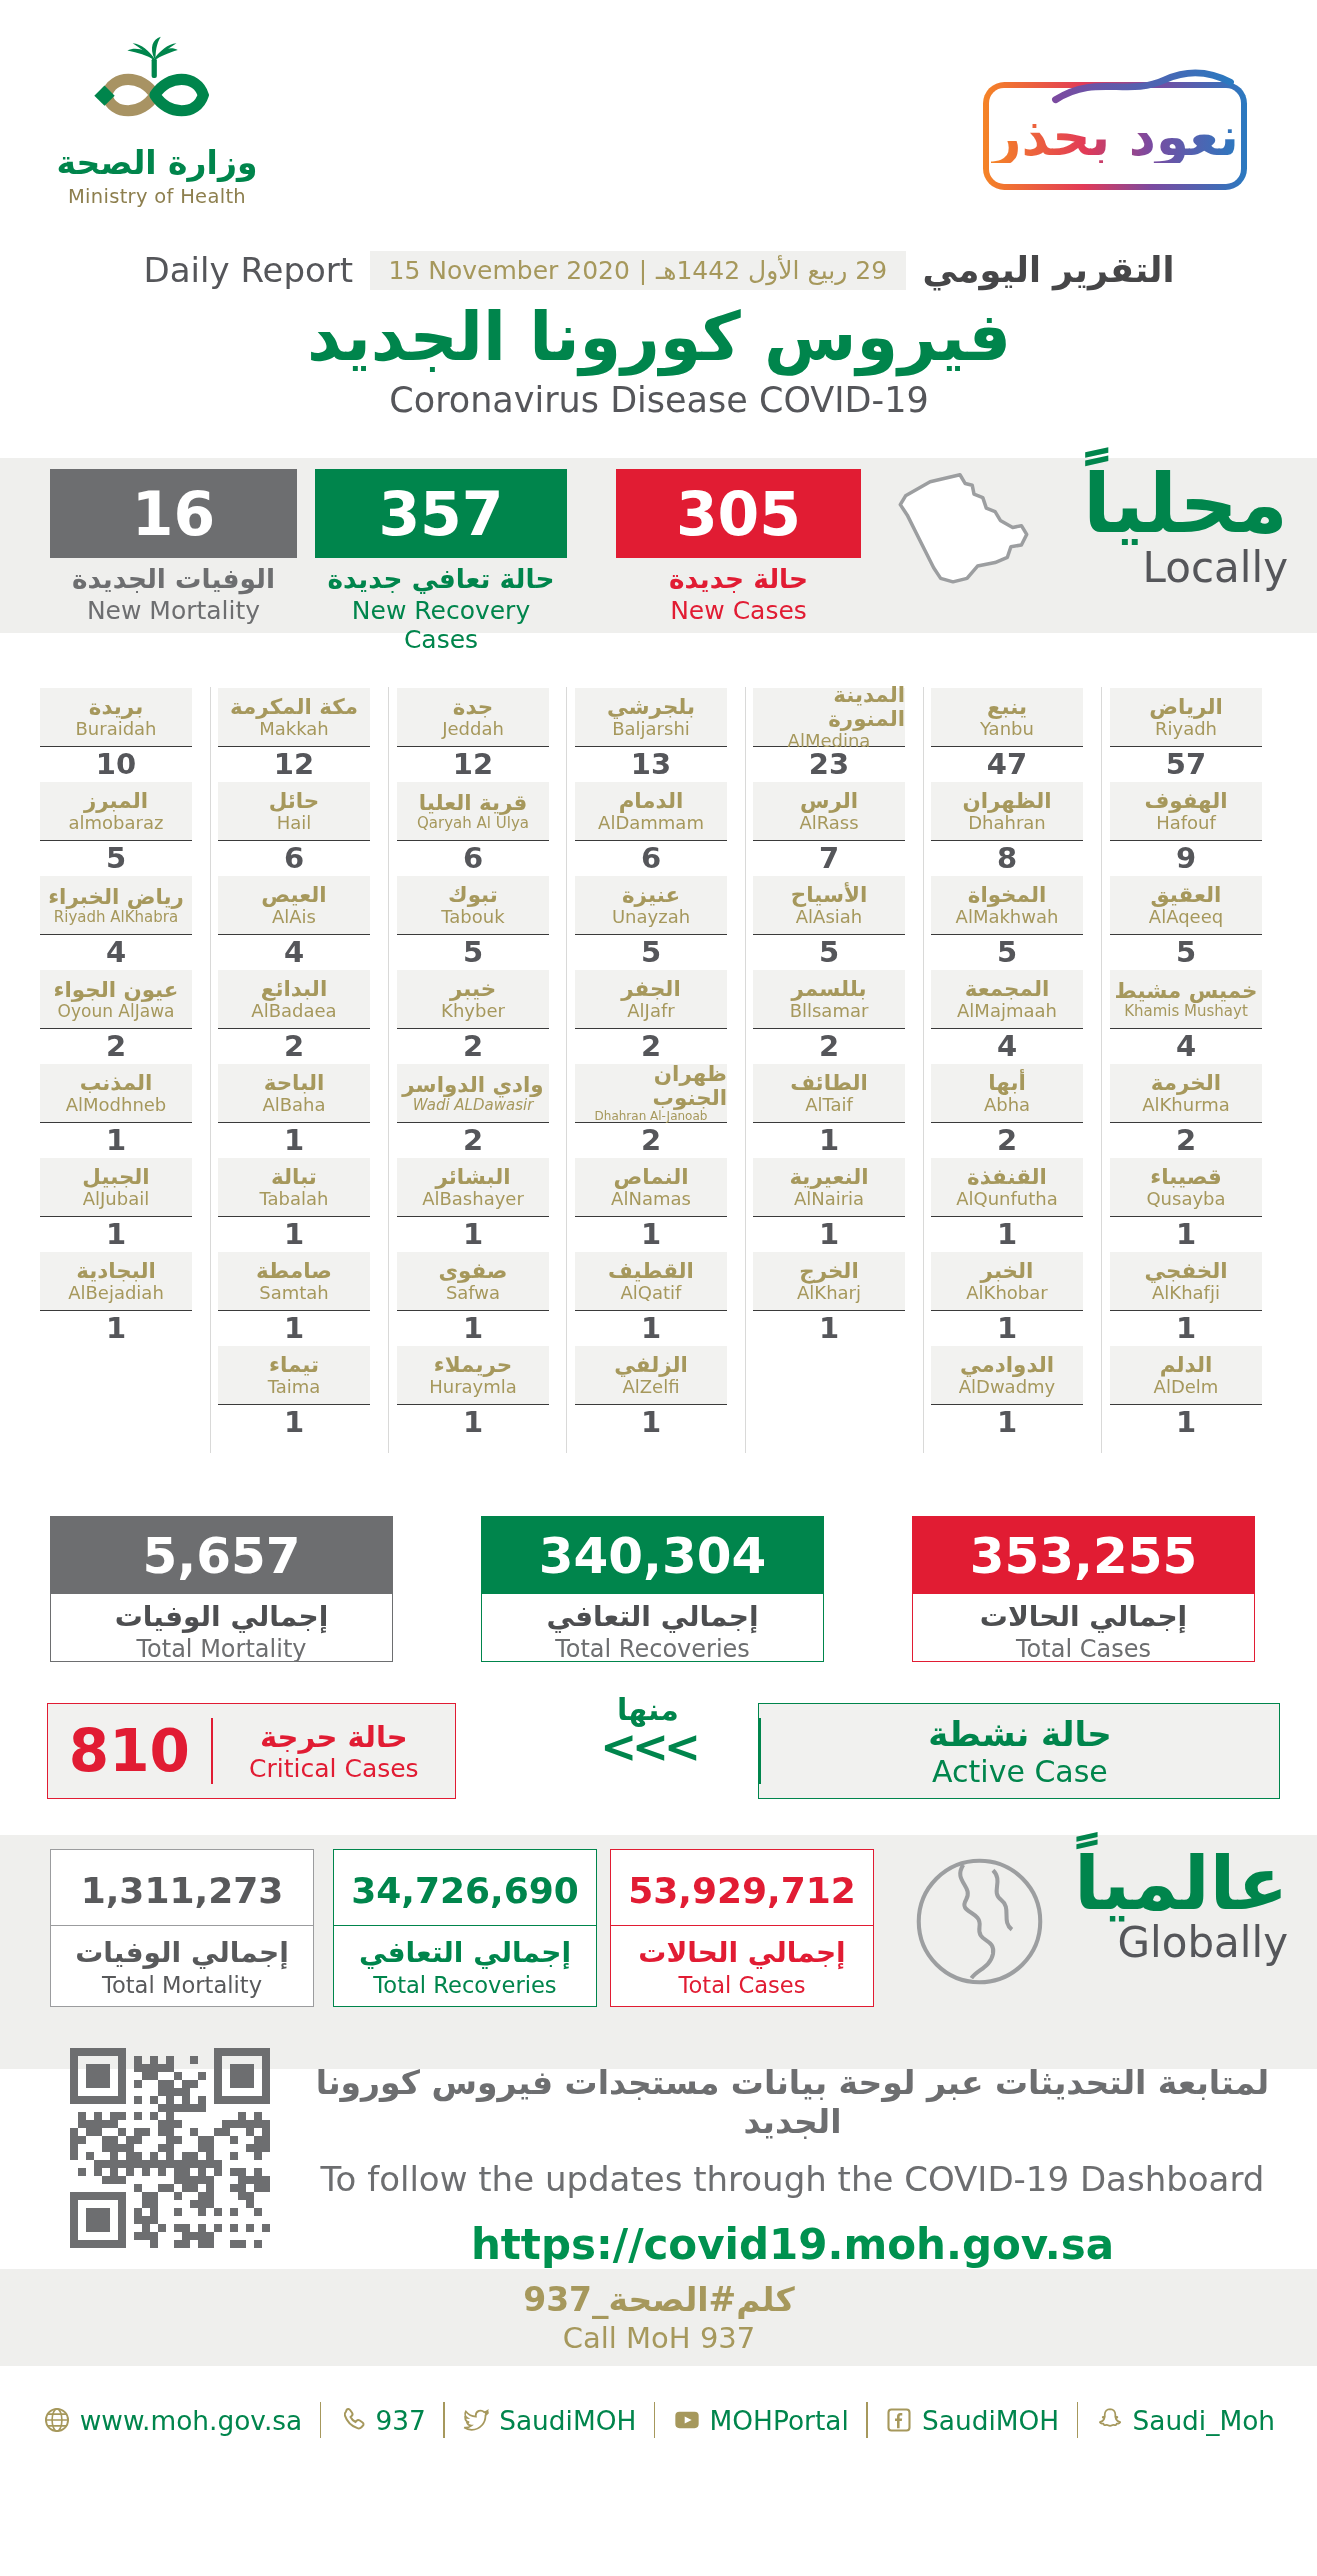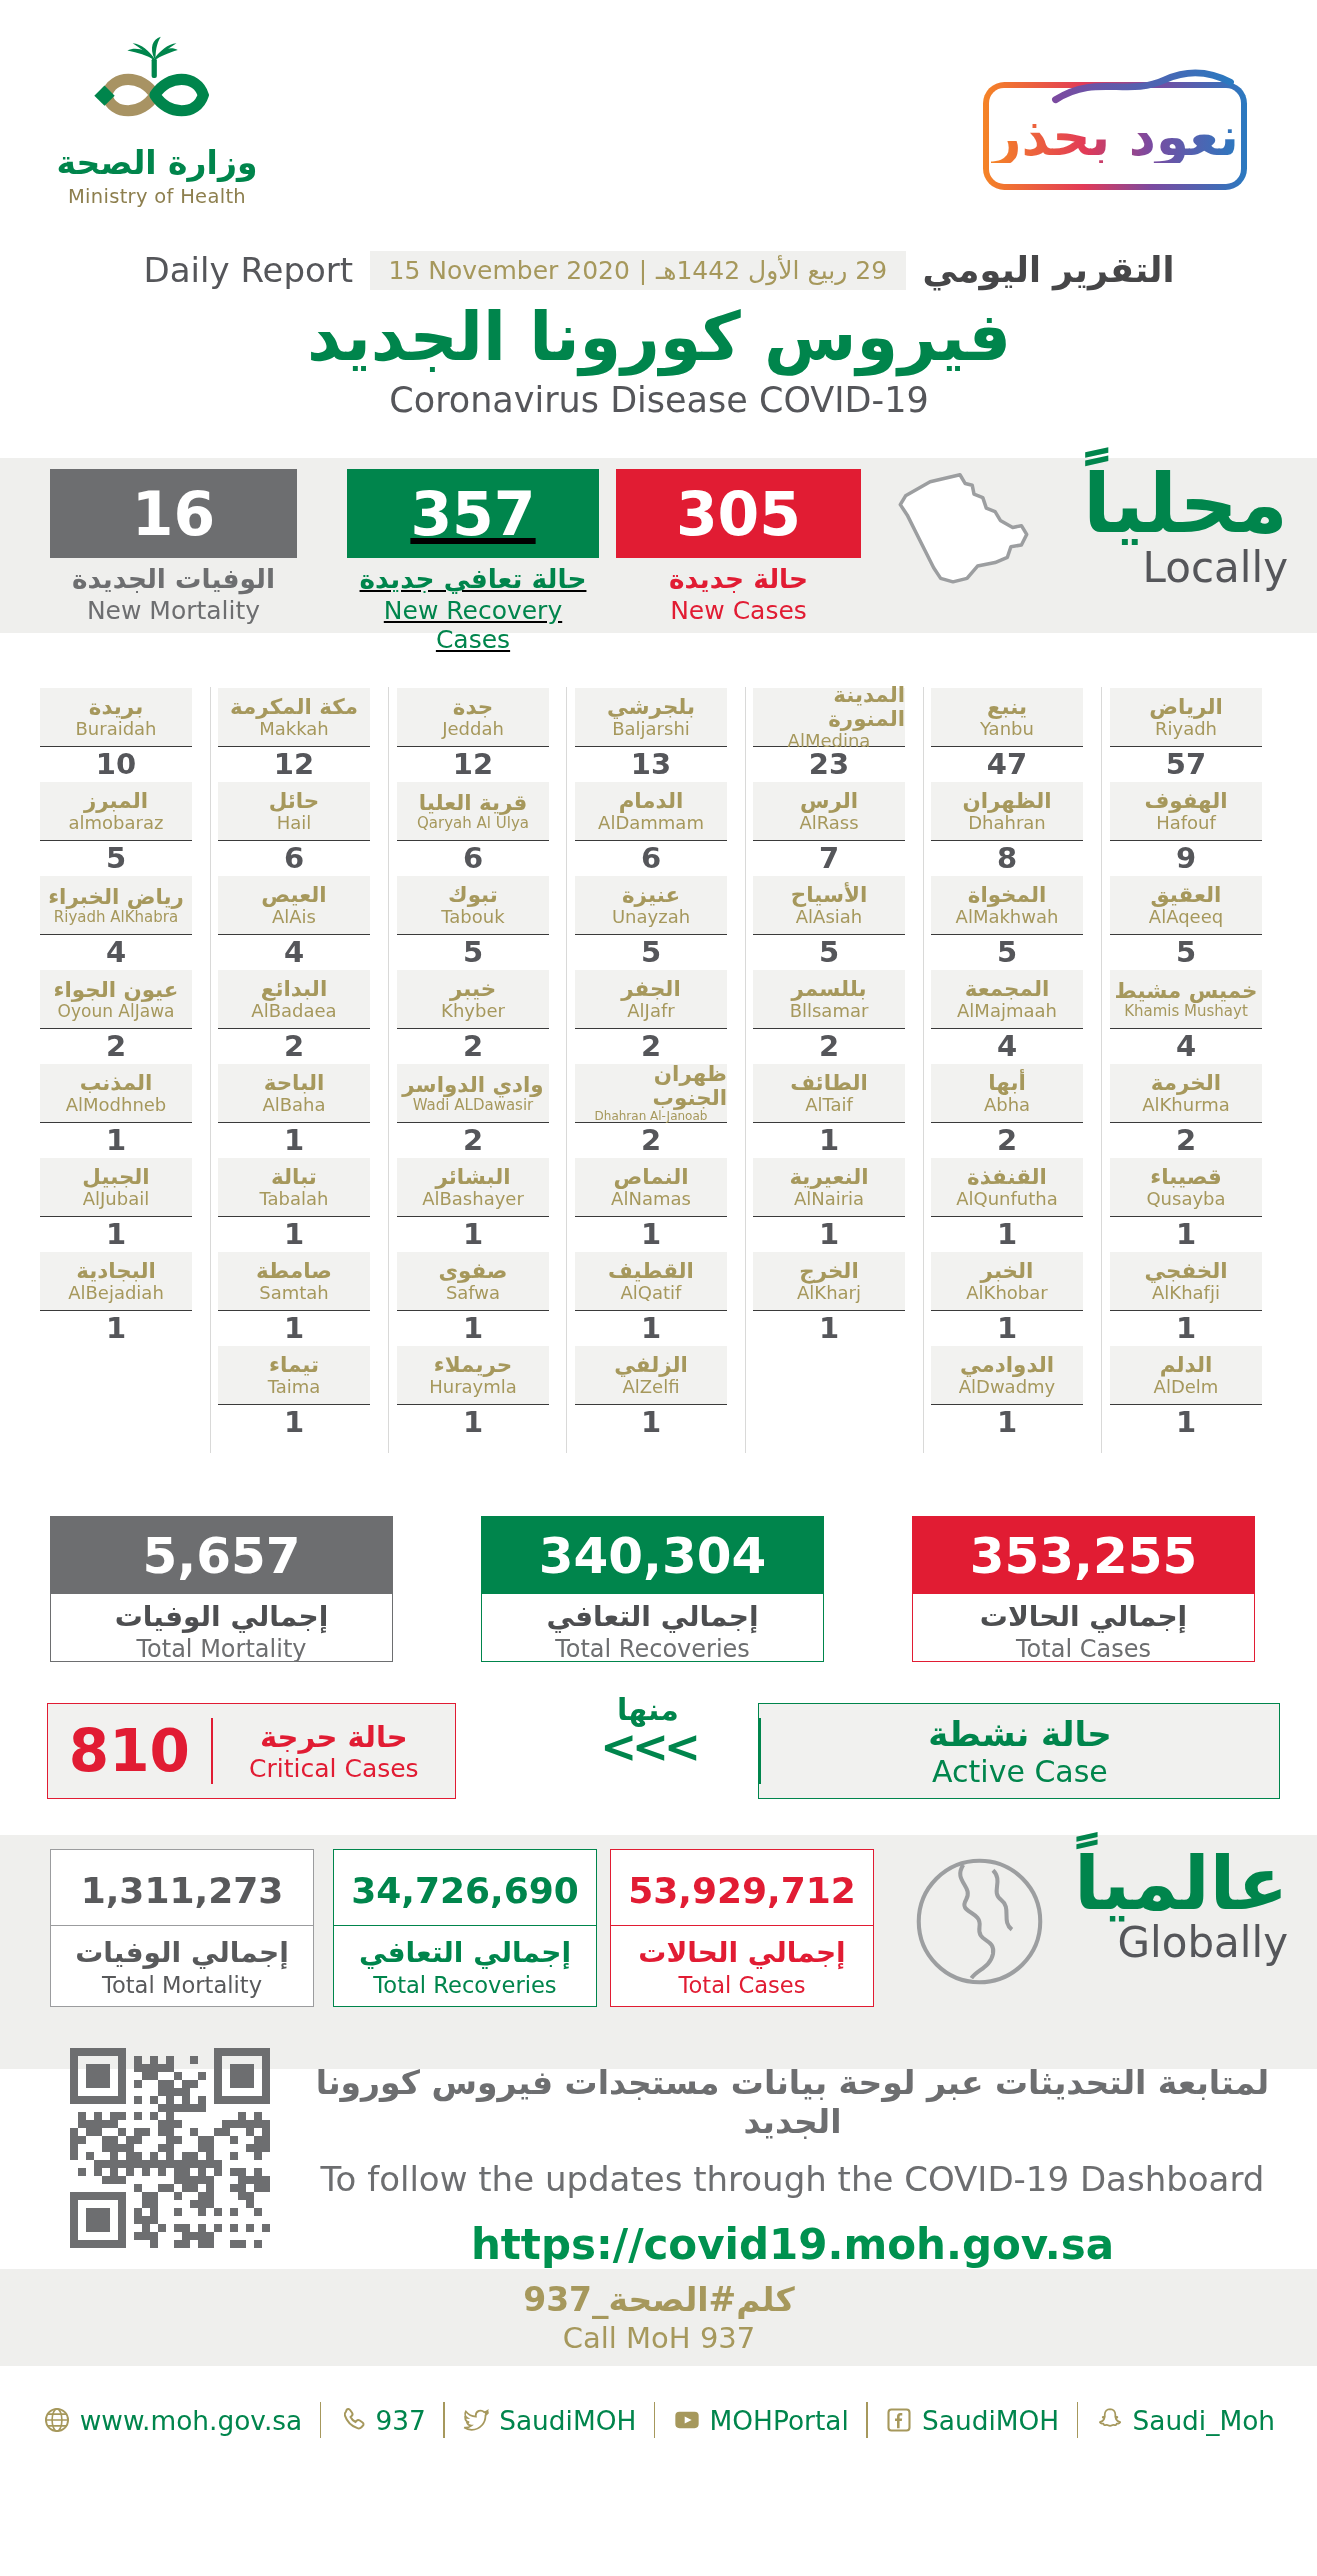--- a/index.html
+++ b/index.html
@@ -153,21 +153,21 @@
 
   <div class="title-ar" dir="rtl">فيروس كورونا الجديد</div>
   <div class="title-en">Coronavirus Disease COVID-19</div>
 
   <div class="stats-band">
     <div class="stat c-gray" style="left:50px;width:247px;">
       <div class="stat-box">16</div>
       <div class="stat-ar" dir="rtl">الوفيات الجديدة</div>
       <div class="stat-en">New Mortality</div>
     </div>
-    <div class="stat c-green" style="left:347px;width:252px;text-decoration:underline;">
+    <div class="stat c-green" style="left:315px;width:252px;">
       <div class="stat-box">357</div>
       <div class="stat-ar" dir="rtl">حالة تعافي جديدة</div>
       <div class="stat-en">New Recovery Cases</div>
     </div>
     <div class="stat c-red" style="left:616px;width:245px;">
       <div class="stat-box">305</div>
       <div class="stat-ar" dir="rtl">حالة جديدة</div>
       <div class="stat-en">New Cases</div>
     </div>
     <svg class="map-svg" width="176" height="158" viewBox="0 0 200 180">
@@ -320,21 +320,21 @@
         <div class="city-cell">
           <div class="city-name">
             <div class="city-ar" dir="rtl">خيبر</div>
             <div class="city-en">Khyber</div>
           </div>
           <div class="city-num">2</div>
         </div>
         <div class="city-cell">
           <div class="city-name">
             <div class="city-ar" dir="rtl">وادي الدواسر</div>
-            <div class="city-en" style="font-size: 15px;">Wadi ALDawasir</div>
+            <div class="city-en" style="font-size: 15px; font-style: italic;">Wadi ALDawasir</div>
           </div>
           <div class="city-num">2</div>
         </div>
         <div class="city-cell">
           <div class="city-name">
             <div class="city-ar" dir="rtl">البشائر</div>
             <div class="city-en">AlBashayer</div>
           </div>
           <div class="city-num">1</div>
         </div>

